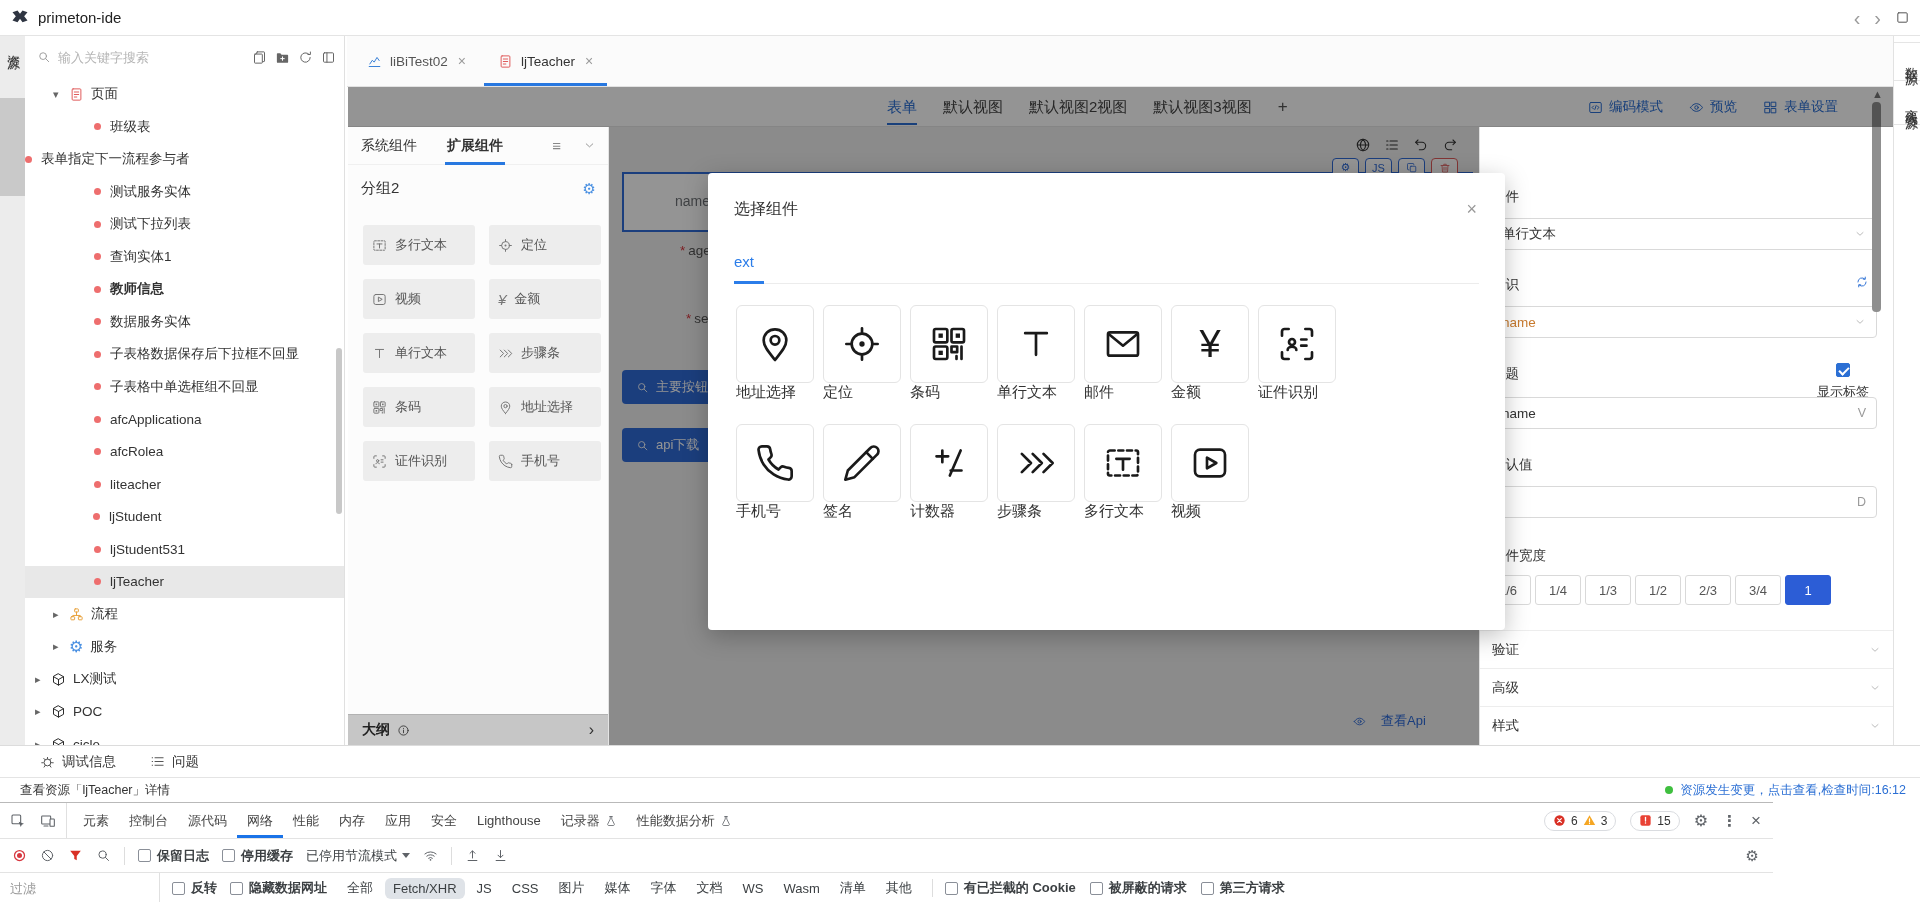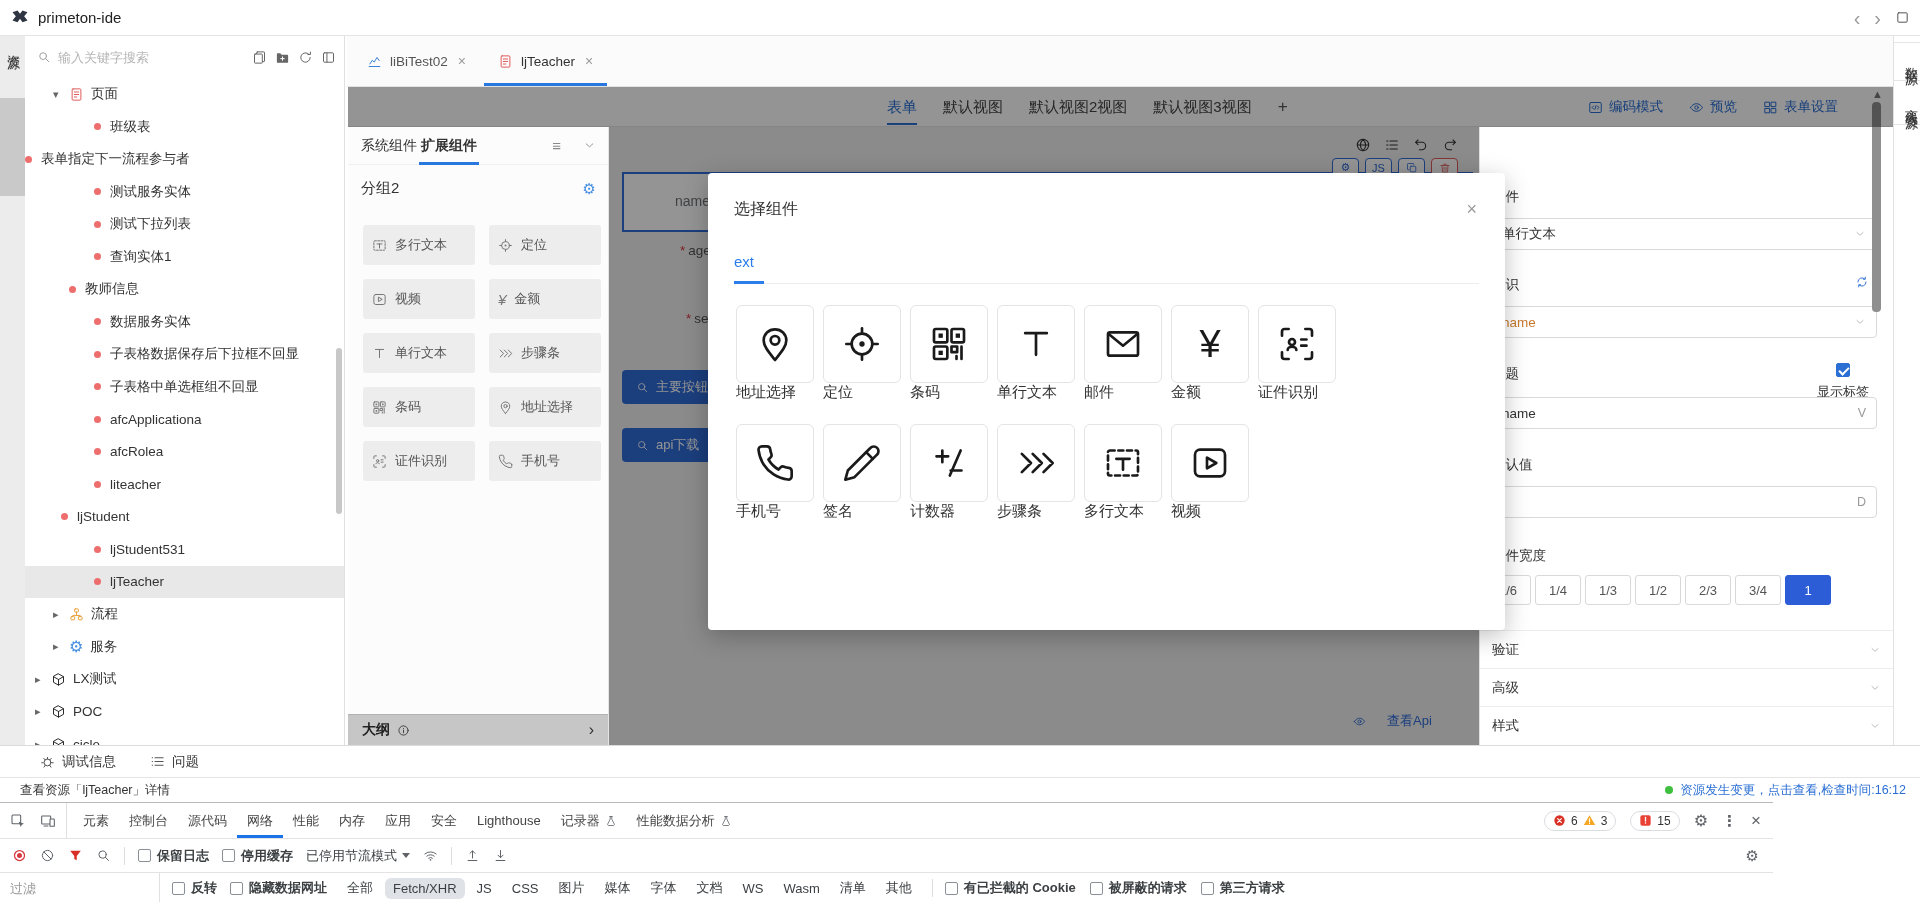--- a/index.html
+++ b/index.html
@@ -65,21 +65,21 @@
   .vtab { position:relative; font-size:15px; color:#444; height:40px; display:flex; align-items:center; cursor:pointer; }
   .vtab.active { color:#2b6fd4; }
   .vtab.active::after { content:""; position:absolute; left:0; right:0; bottom:2px; height:2px; background:#2b6fd4; }
   .vtab.add { font-size:17px; color:#555; }
   #designer-actions { position:absolute; right:55px; top:0; height:40px; display:flex; align-items:center; gap:26px; }
   .dact { display:flex; align-items:center; gap:6px; color:#2b6fd4; font-size:13.5px; cursor:pointer; }
   .dact .ic { font-size:15px; }
 
   
   #palette { position:absolute; left:348px; top:127px; width:261px; height:618px; background:#fcfcfc; border-right:1px solid #e4e4e4; }
-  #palette-tabs { position:relative; height:38px; display:flex; align-items:center; padding-left:13px; gap:4px; border-bottom:1px solid #f0f0f0; }
+  #palette-tabs { position:relative; height:38px; display:flex; align-items:center; padding-left:13px; gap:30px; border-bottom:1px solid #f0f0f0; }
   .ptab { position:relative; font-size:14px; color:#333; height:38px; display:flex; align-items:center; cursor:pointer; }
   .ptab.active { font-weight:bold; }
   .ptab.active::after { content:""; position:absolute; left:-2px; right:-2px; bottom:0; height:3px; background:#2878e0; }
   #palette-tabs .ptools { margin-left:auto; display:flex; align-items:center; gap:22px; padding-right:12px; color:#888; }
   #palette-tabs .ptools .menu { font-size:15px; }
   #palette-tabs .ptools .ic { font-size:13px; }
   #palette-group { position:absolute; left:13px; top:52px; right:12px; display:flex; align-items:center; }
   #palette-group .gtitle { font-size:15px; color:#333; }
   #palette-group .ic { margin-left:auto; font-size:15px; color:#4a90e2; cursor:pointer; }
   #palette-items { position:absolute; left:15px; top:98px; width:240px; display:flex; flex-wrap:wrap; }
@@ -103,21 +103,21 @@
   #field-actions { position:absolute; left:723px; top:31px; display:flex; gap:6px; }
   .fab { width:27px; height:19px; border:1px solid #2f6bd8; border-radius:4px; background:#fff; display:flex;
     align-items:center; justify-content:center; font-size:11px; color:#2f6bd8; cursor:pointer; }
   .fab.danger { border-color:#e05c5c; color:#e05c5c; }
   .fab .ic { font-size:12px; }
   .flabel { position:absolute; font-size:13.5px; color:#555; white-space:nowrap; }
   .flabel .req { color:#d9363e; margin-right:3px; }
   .cbtn { position:absolute; height:34px; background:#2f6bd8; border-radius:4px; color:#fff; display:flex;
     align-items:center; padding:0 14px; gap:7px; font-size:13px; cursor:pointer; white-space:nowrap; }
   .cbtn .ic { font-size:13px; color:#fff; }
-  #api-link { position:absolute; left:744px; top:585px; display:flex; align-items:center; gap:21px; color:#2f6bd8;
+  #api-link { position:absolute; left:744px; top:585px; display:flex; align-items:center; gap:15px; color:#2f6bd8;
     font-size:13px; cursor:pointer; }
   #api-link .ic { font-size:13px; }
 
   
   #inspector { position:absolute; left:1479px; top:127px; width:414px; height:618px; background:#fff; border-left:1px solid #e0e0e0; }
   #inspector .hdr { position:absolute; left:0; top:0; width:100%; height:36px; border-bottom:1px solid #f0f0f0;
     display:flex; align-items:center; padding:0 12px; font-size:14px; font-weight:bold; color:#333; }
   .ins-label { position:absolute; left:12px; font-size:13.5px; color:#333; }
   .ins-select, .ins-input { position:absolute; left:11px; width:386px; height:32px; border:1px solid #d9d9d9;
     border-radius:4px; background:#fff; display:flex; align-items:center; padding:0 10px; font-size:13.5px; color:#333; cursor:pointer; }
@@ -305,21 +305,21 @@
           <span>测试服务实体</span>
         </div>
         <div class="tree-row" style="padding-left: 69px;">
           <span class="bullet"></span>
           <span>测试下拉列表</span>
         </div>
         <div class="tree-row" style="padding-left: 69px;">
           <span class="bullet"></span>
           <span>查询实体1</span>
         </div>
-        <div class="tree-row" style="padding-left: 44px;">
+        <div class="tree-row" style="padding-left: 69px; font-weight: bold;">
           <span class="bullet"></span>
           <span>教师信息</span>
         </div>
         <div class="tree-row" style="padding-left: 69px;">
           <span class="bullet"></span>
           <span>数据服务实体</span>
         </div>
         <div class="tree-row" style="padding-left: 69px;">
           <span class="bullet"></span>
           <span>子表格数据保存后下拉框不回显</span>
@@ -333,21 +333,21 @@
           <span>afcApplicationa</span>
         </div>
         <div class="tree-row" style="padding-left: 69px;">
           <span class="bullet"></span>
           <span>afcRolea</span>
         </div>
         <div class="tree-row" style="padding-left: 69px;">
           <span class="bullet"></span>
           <span>liteacher</span>
         </div>
-        <div class="tree-row" style="padding-left: 36px;">
+        <div class="tree-row" style="padding-left: 68px;">
           <span class="bullet"></span>
           <span>ljStudent</span>
         </div>
         <div class="tree-row" style="padding-left: 69px;">
           <span class="bullet"></span>
           <span>ljStudent531</span>
         </div>
         <div class="tree-row selected" style="padding-left: 69px;">
           <span class="bullet"></span>
           <span>ljTeacher</span>

